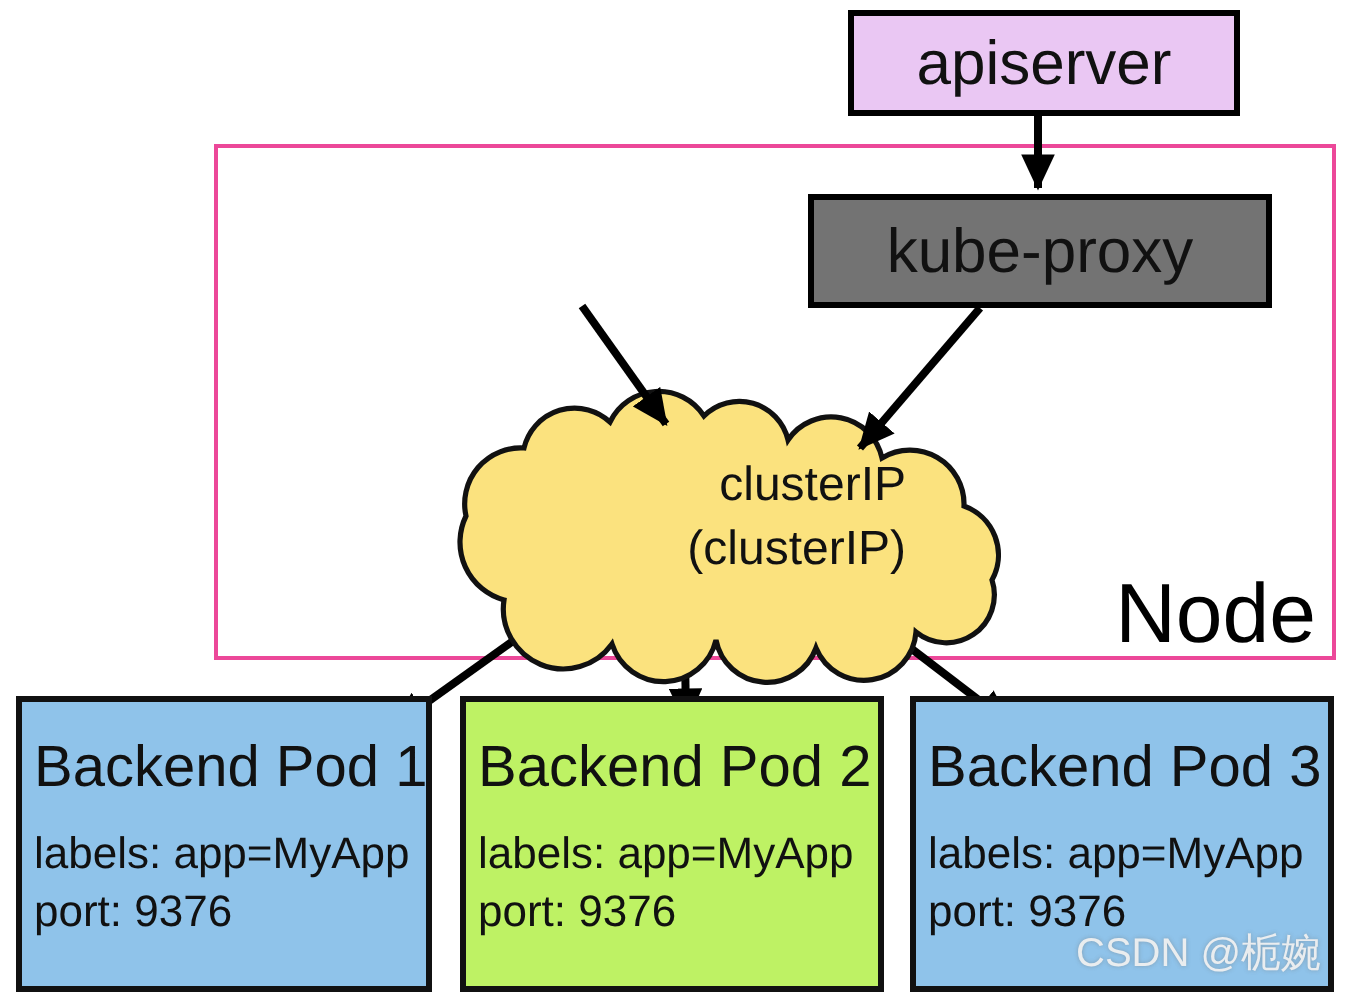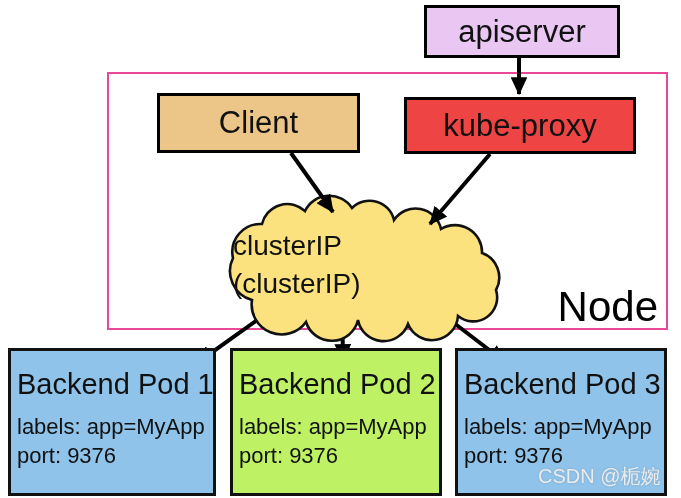--- a/index.html
+++ b/index.html
@@ -21,21 +21,21 @@
   .box{
     position:absolute;display:flex;align-items:center;justify-content:center;
     border:3px solid #000000;box-sizing:border-box;z-index:3;font-size:31px;
   }
   .apiserver{left:424px;top:5px;width:196px;height:53px;}
   .client{left:157px;top:93px;width:203px;height:60px;}
   .kubeproxy{left:404px;top:97px;width:232px;height:57px;}
   
   .cloud-text{
     position:absolute;left:233px;top:227px;width:220px;z-index:3;
-    text-align:left;font-size:28px;line-height:1.35;
+    text-align:right;font-size:24px;line-height:1.35;
   }
   
   .pod{
     position:absolute;top:348px;height:148px;border:3px solid #111;
     box-sizing:border-box;z-index:3;padding:14px 6px;overflow:hidden;
   }
   .pod1{left:8px;width:208px;}
   .pod2{left:230px;width:212px;}
   .pod3{left:455px;width:212px;}
   .pod-title{font-size:29px;line-height:1.2;margin:2px 0 10px 0;white-space:nowrap;}
@@ -88,25 +88,22 @@
       <line x1="519" y1="58" x2="519" y2="94" marker-end="url(#ah)"></line>
       <line x1="291" y1="153" x2="333" y2="212" marker-end="url(#ah)"></line>
       <line x1="490" y1="154" x2="430" y2="224" marker-end="url(#ah)"></line>
     </g>
   </svg>
 
   <div class="box apiserver" style="background: rgb(234, 199, 243);">
     <span>apiserver</span>
   </div>
 
-  <div class="box client" style="background: rgb(236, 198, 137);">
-    <span>Client</span>
-  </div>
 
-  <div class="box kubeproxy" style="background: #ef4444;">
+  <div class="box kubeproxy" style="background: #737373;">
     <span>kube-proxy</span>
   </div>
 
   <div class="cloud-text">
     <div>clusterIP</div>
     <div>(clusterIP)</div>
   </div>
 
   <div class="pod pod1" style="background: rgb(143, 195, 234);">
     <div class="pod-title">Backend Pod 1</div>

